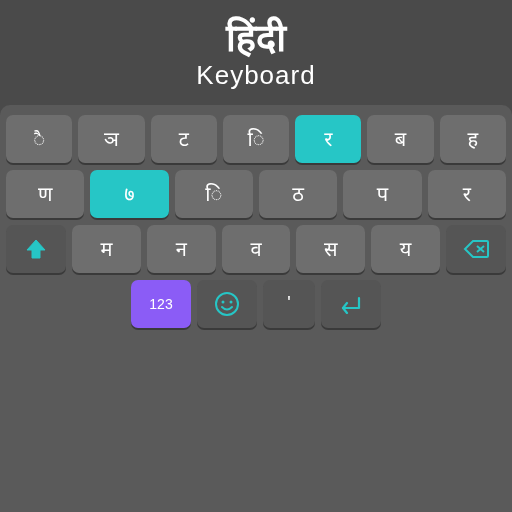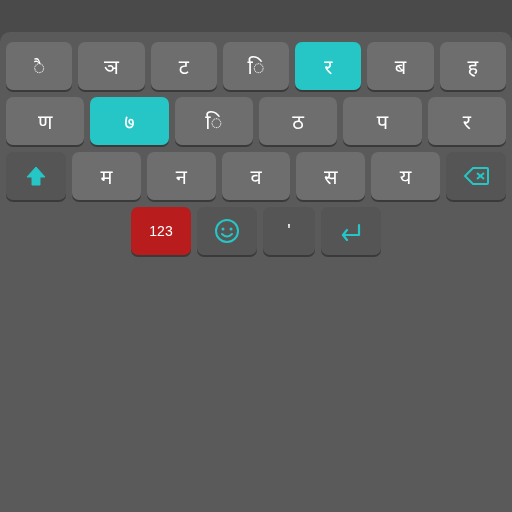--- a/index.html
+++ b/index.html
@@ -76,21 +76,21 @@
       max-width: 60px;
     }
 
     .key.backspace-key {
       background: #555;
       flex: 1.5;
       max-width: 60px;
     }
 
     .key.numbers-key {
-      background: #b91c1c;
+      background: #8b5cf6;
       font-size: 14px;
       flex: 1.5;
       max-width: 60px;
       color: #fff;
     }
 
     .key.emoji-key {
       background: #555;
       flex: 1.5;
       max-width: 60px;
@@ -114,20 +114,22 @@
     .key.enter-key {
       background: #555;
       flex: 1.5;
       max-width: 60px;
     }
   </style>
 </head>
 <body>
 
 <div class="header">
+  <div class="header-hindi">हिंदी</div>
+  <div class="header-keyboard">Keyboard</div>
 </div>
 
 <div class="keyboard-area">
 
   <div class="key-row">
     <button class="key">ै</button>
     <button class="key">ञ</button>
     <button class="key">ट</button>
     <button class="key">ि</button>
     <button class="key highlight-teal">र</button>

